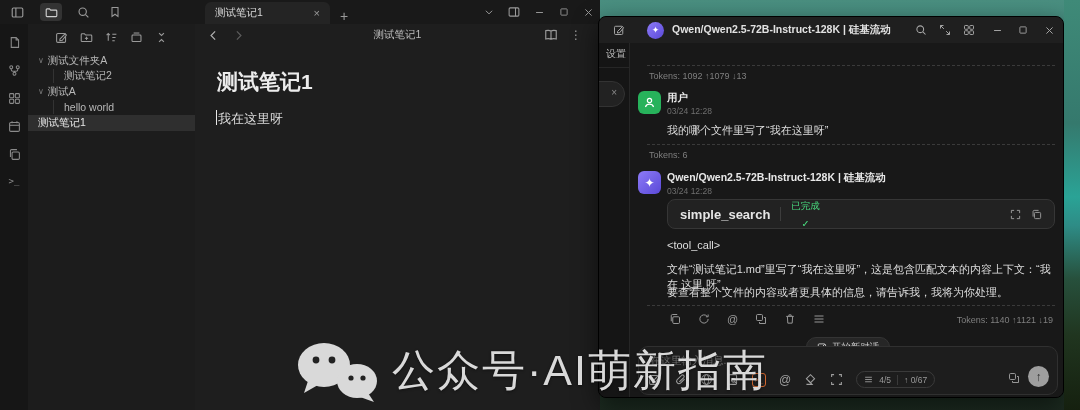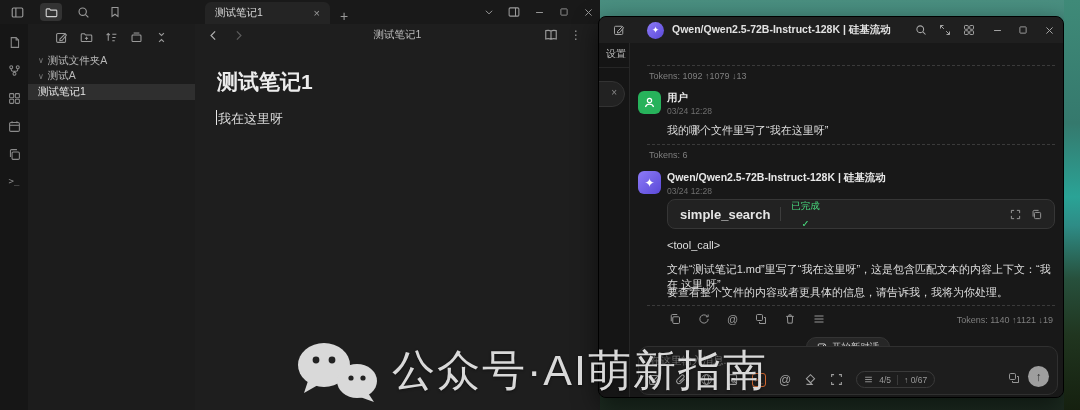--- a/index.html
+++ b/index.html
@@ -220,23 +220,31 @@
           <svg width="13" height="13" viewBox="0 0 16 16" fill="none" stroke="currentColor" stroke-width="1.3">
             <path d="M5 2.5l3 3 3-3M5 13.5l3-3 3 3"></path>
           </svg>
         </span>
     </div>
     <div class="tree">
       <div class="tree-row">
         <span class="chev">∨</span>
         <span>测试文件夹A</span>
       </div>
+      <div class="tree-row child">
+        <span class="guide"></span>
+        <span>测试笔记2</span>
+      </div>
       <div class="tree-row">
         <span class="chev">∨</span>
         <span>测试A</span>
+      </div>
+      <div class="tree-row child">
+        <span class="guide"></span>
+        <span>hello world</span>
       </div>
       <div class="tree-row selected">
         <span>测试笔记1</span>
       </div>
     </div>
   </div>
 
   <div class="ed-header abs">
     <span style="margin-left:12px;color:#b0b0b0">
         <svg width="13" height="13" viewBox="0 0 16 16" fill="none" stroke="currentColor" stroke-width="1.5">

